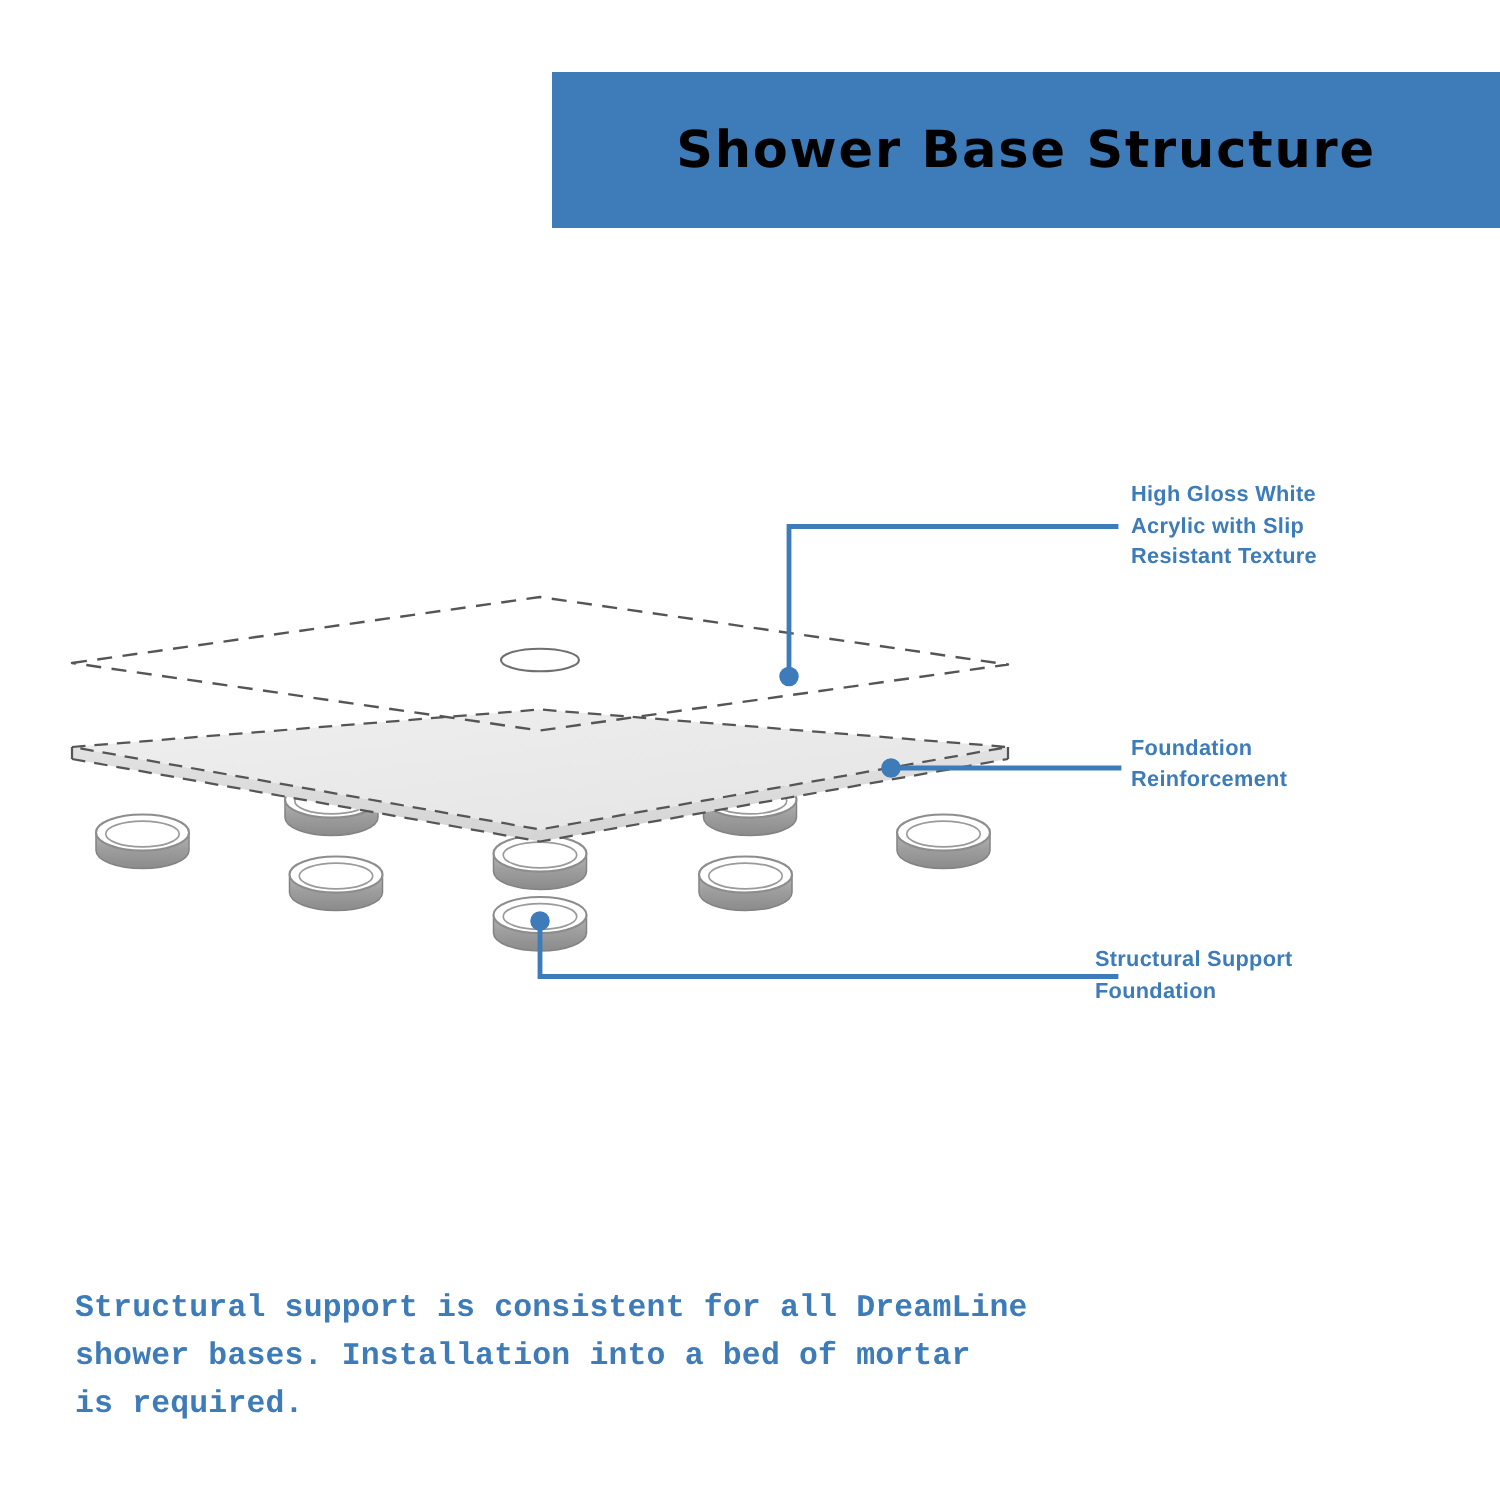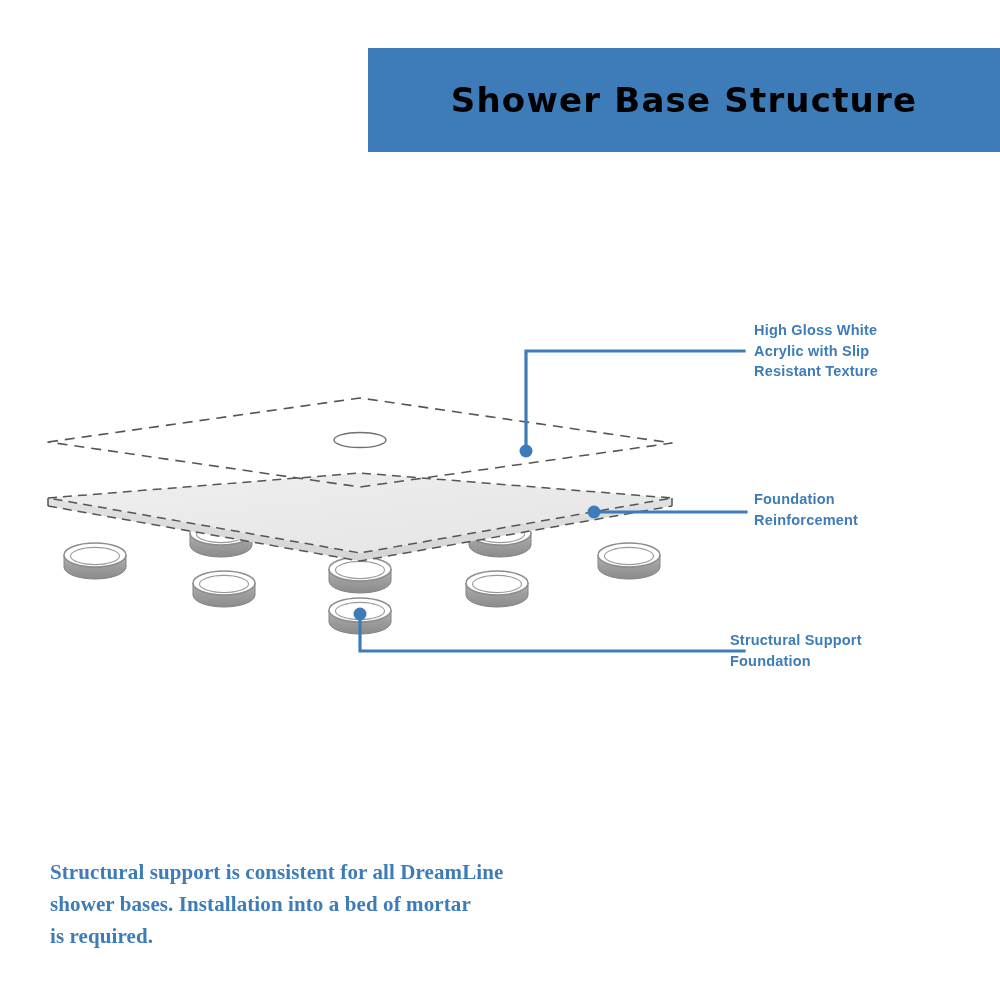--- a/index.html
+++ b/index.html
@@ -69,21 +69,21 @@
   #label-fiberglass { left: 754px; top: 489px; width: 230px; }
   #label-support  { left: 730px; top: 630px;  width: 230px; }
 
   
   #footer-caption {
     position: absolute;
     left: 50px;
     top: 857px;
     width: 660px;
     color: #3d7cb8;
-    font-family: Liberation Serif, serif;
+    font-family: Liberation Mono, monospace;
     font-size: 21px;
     font-weight: bold;
     line-height: 1.52;
     letter-spacing: 0.1px;
     white-space: pre-line;
   }
 </style>
 </head>
 <body>
 

